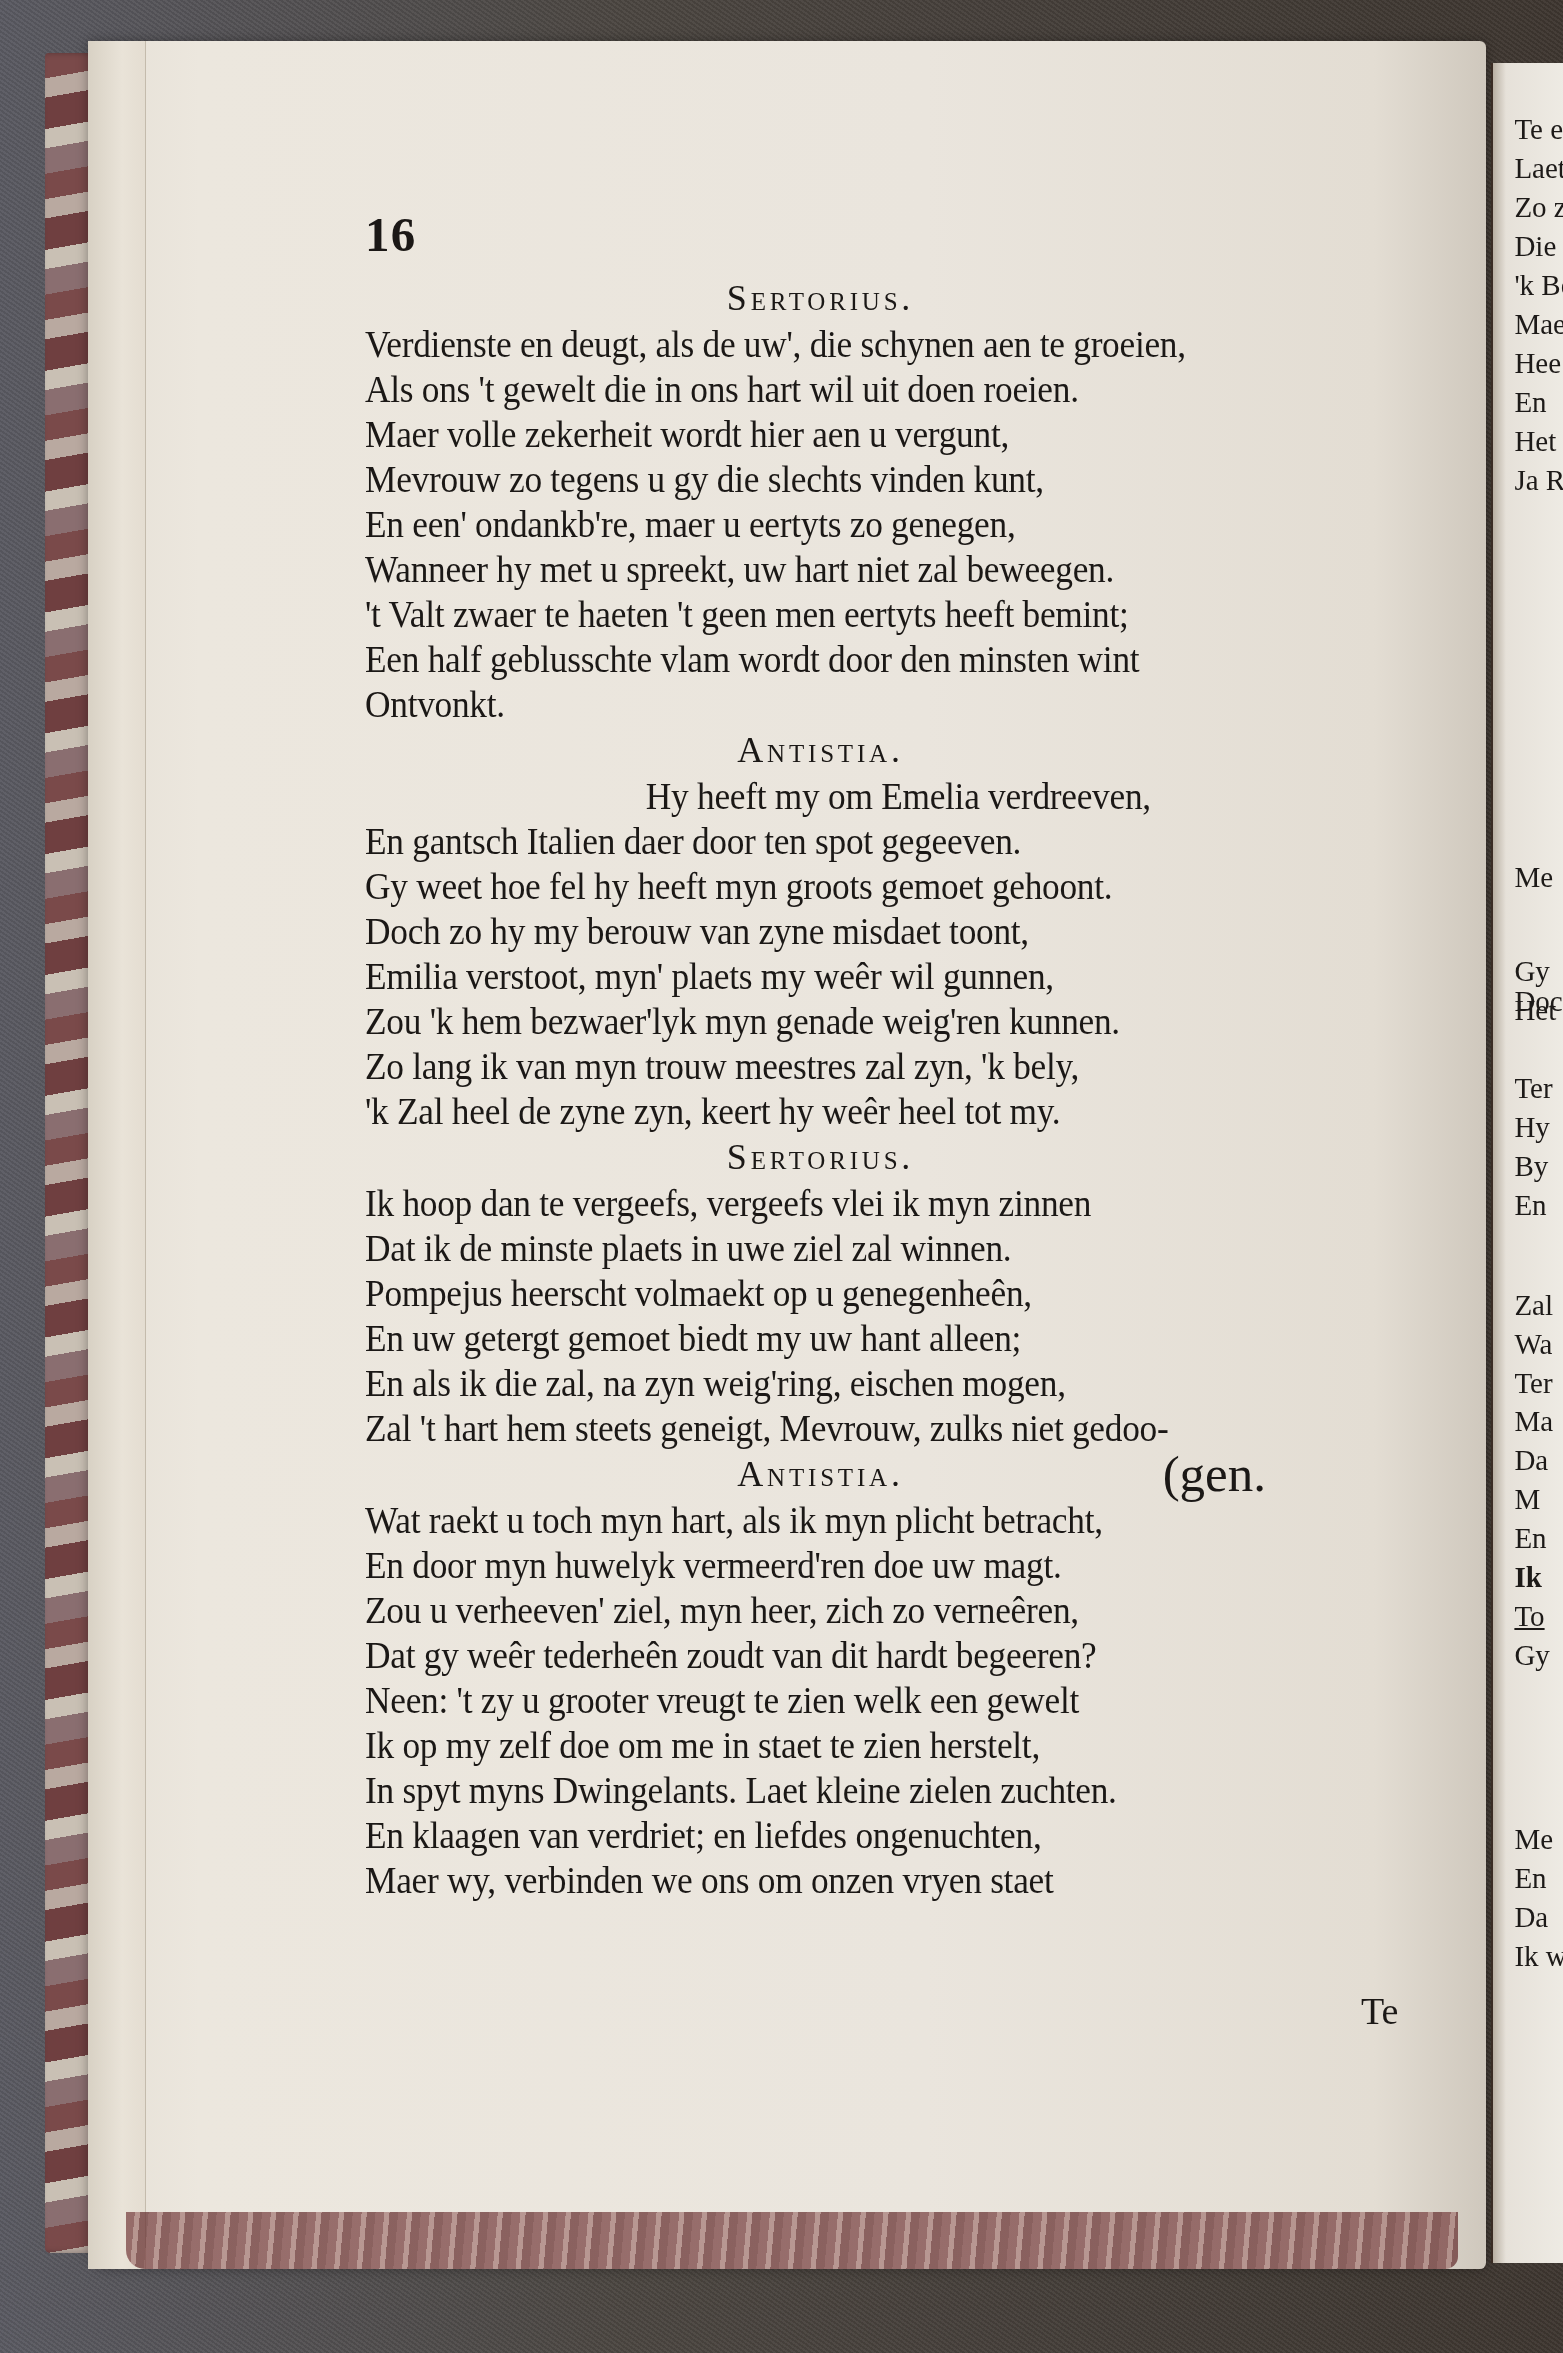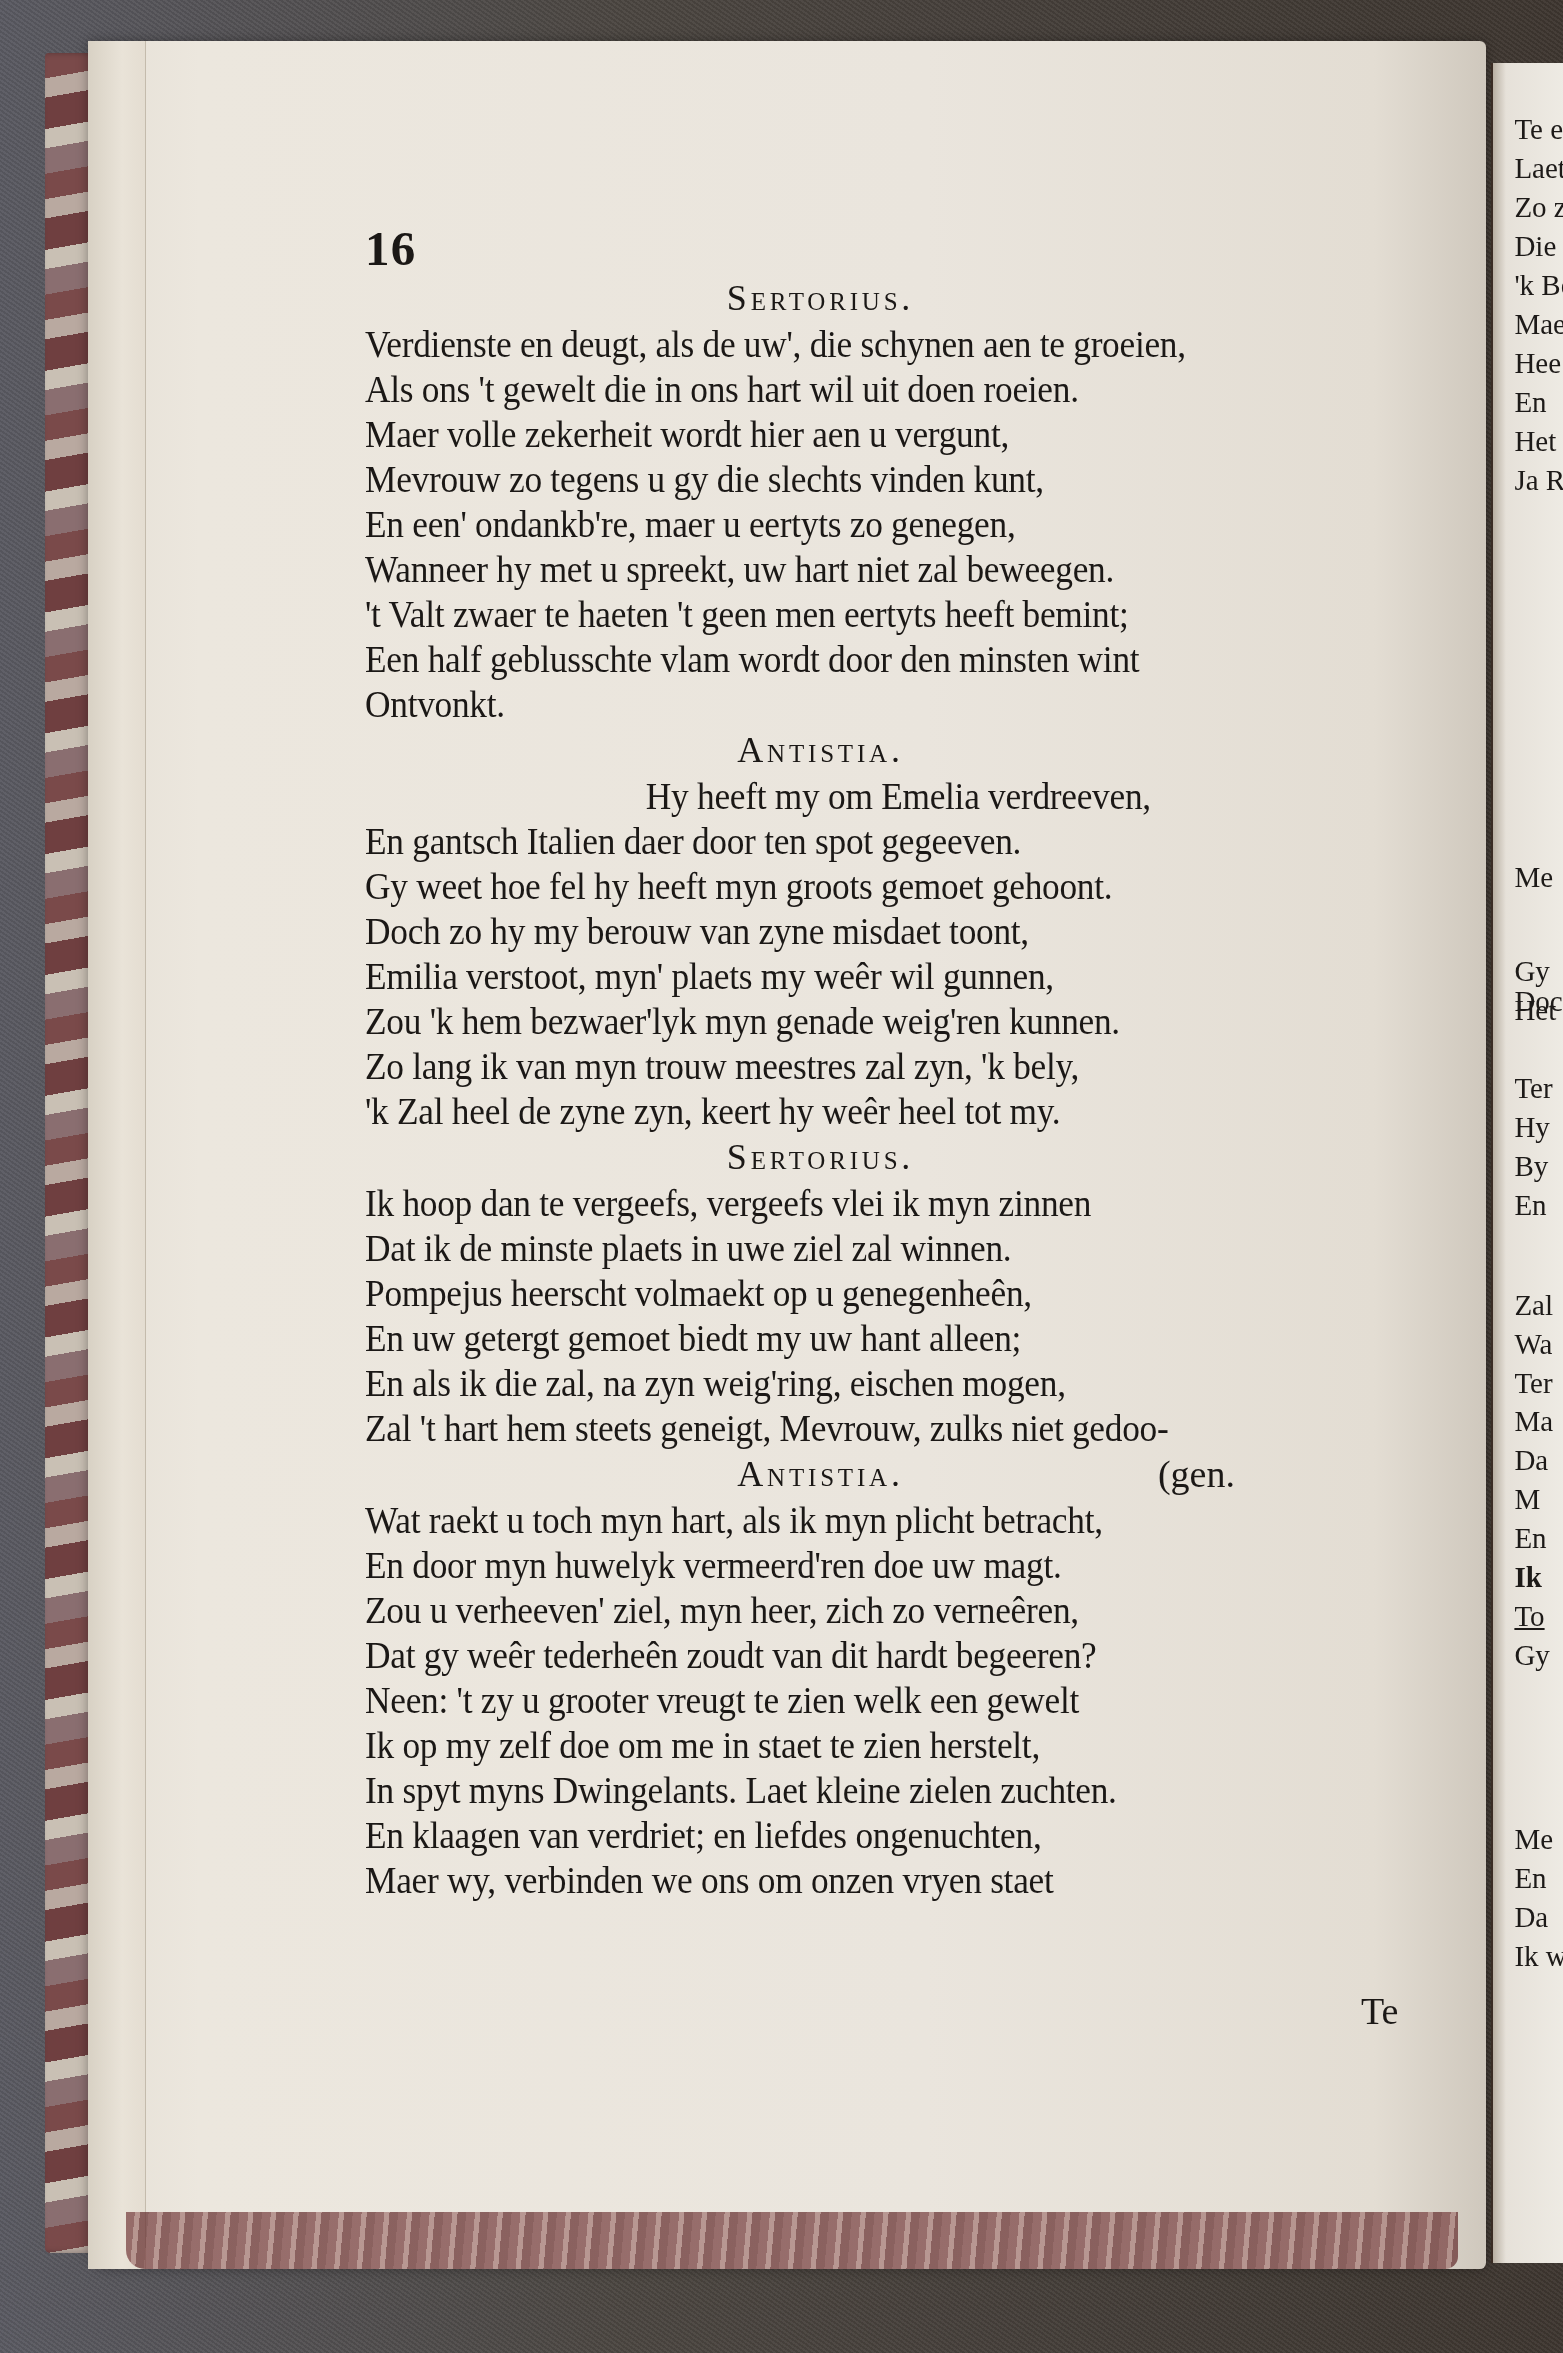--- a/index.html
+++ b/index.html
@@ -43,40 +43,40 @@
     position:absolute; left:21.4px;
     font-family:"Liberation Serif","DejaVu Serif",serif;
     font-size:29px; color:#1d1a18; white-space:nowrap;
   }
   .text-block {
     position:absolute; left:365px; top:201px; width:1119px;
     font-family:"Liberation Serif","DejaVu Serif",serif;
     color:#1b1816;
   }
   .running-head {
-    position:absolute; top:14px; left:0; width:1119px; height:69px;
+    position:absolute; top:0; left:0; width:1119px; height:69px;
   }
   .folio {
     position:absolute; left:0; top:5px; font-size:49px; font-weight:bold; letter-spacing:1.3px;
   }
   .title {
     position:absolute; left:223px; top:0px; font-size:54px; letter-spacing:24px; font-weight:bold;
   }
   .speaker {
     font-size:36px; letter-spacing:3.8px; font-variant:small-caps; text-align:center;
     width:911px; height:47px; line-height:47px;
   }
   .verse {
     font-size:38px; line-height:45px; height:45px; white-space:nowrap;
     letter-spacing:-0.3px; transform:scaleX(0.93); transform-origin:left center;
   }
   .verse.indent { padding-left:302px; }
   .speaker-row { position:relative; }
   .turnover {
-    position:absolute; right:41px; top:0; font-size:38px; line-height:47px;margin-left:19px;
+    position:absolute; right:10px; top:0; font-size:51px; line-height:47px;margin-left:19px;
   }
   .catchword {
     position:absolute; left:1361px; top:1989px;
     font-family:"Liberation Serif","DejaVu Serif",serif; font-size:38px; color:#1b1816;
   }
   .lines { position:absolute; top:74px; left:0; }
 </style>
 </head>
 <body>
 

